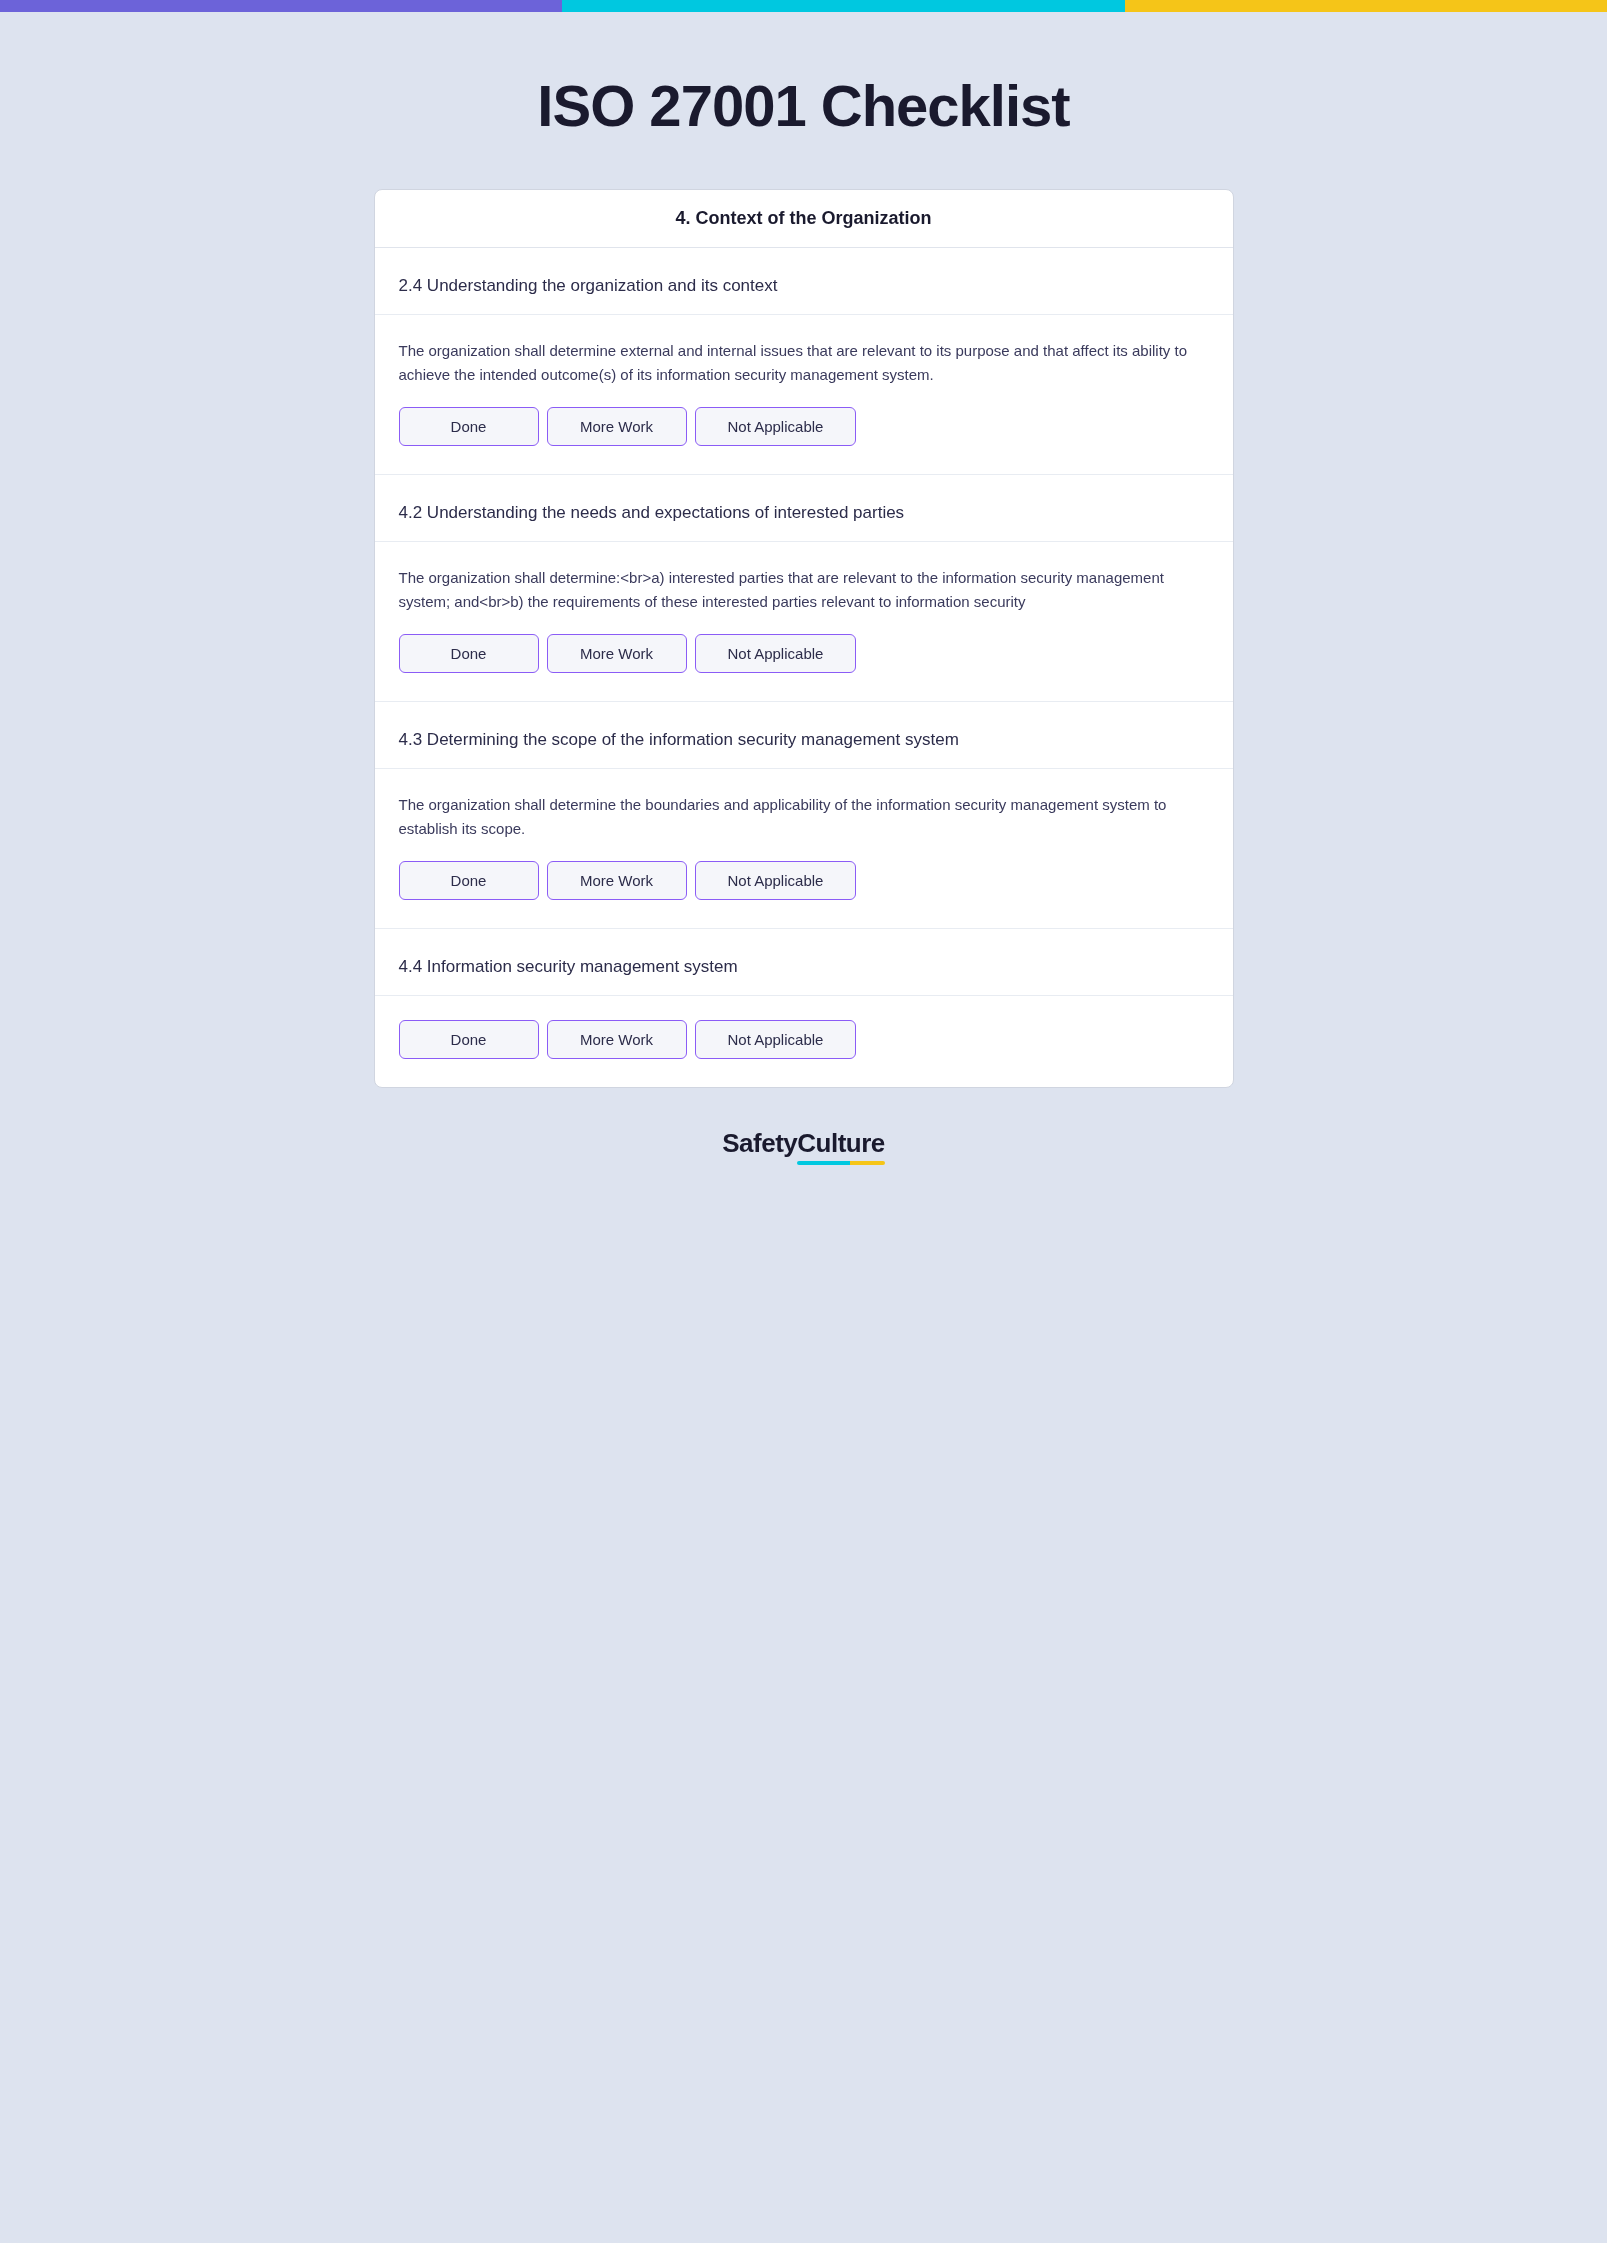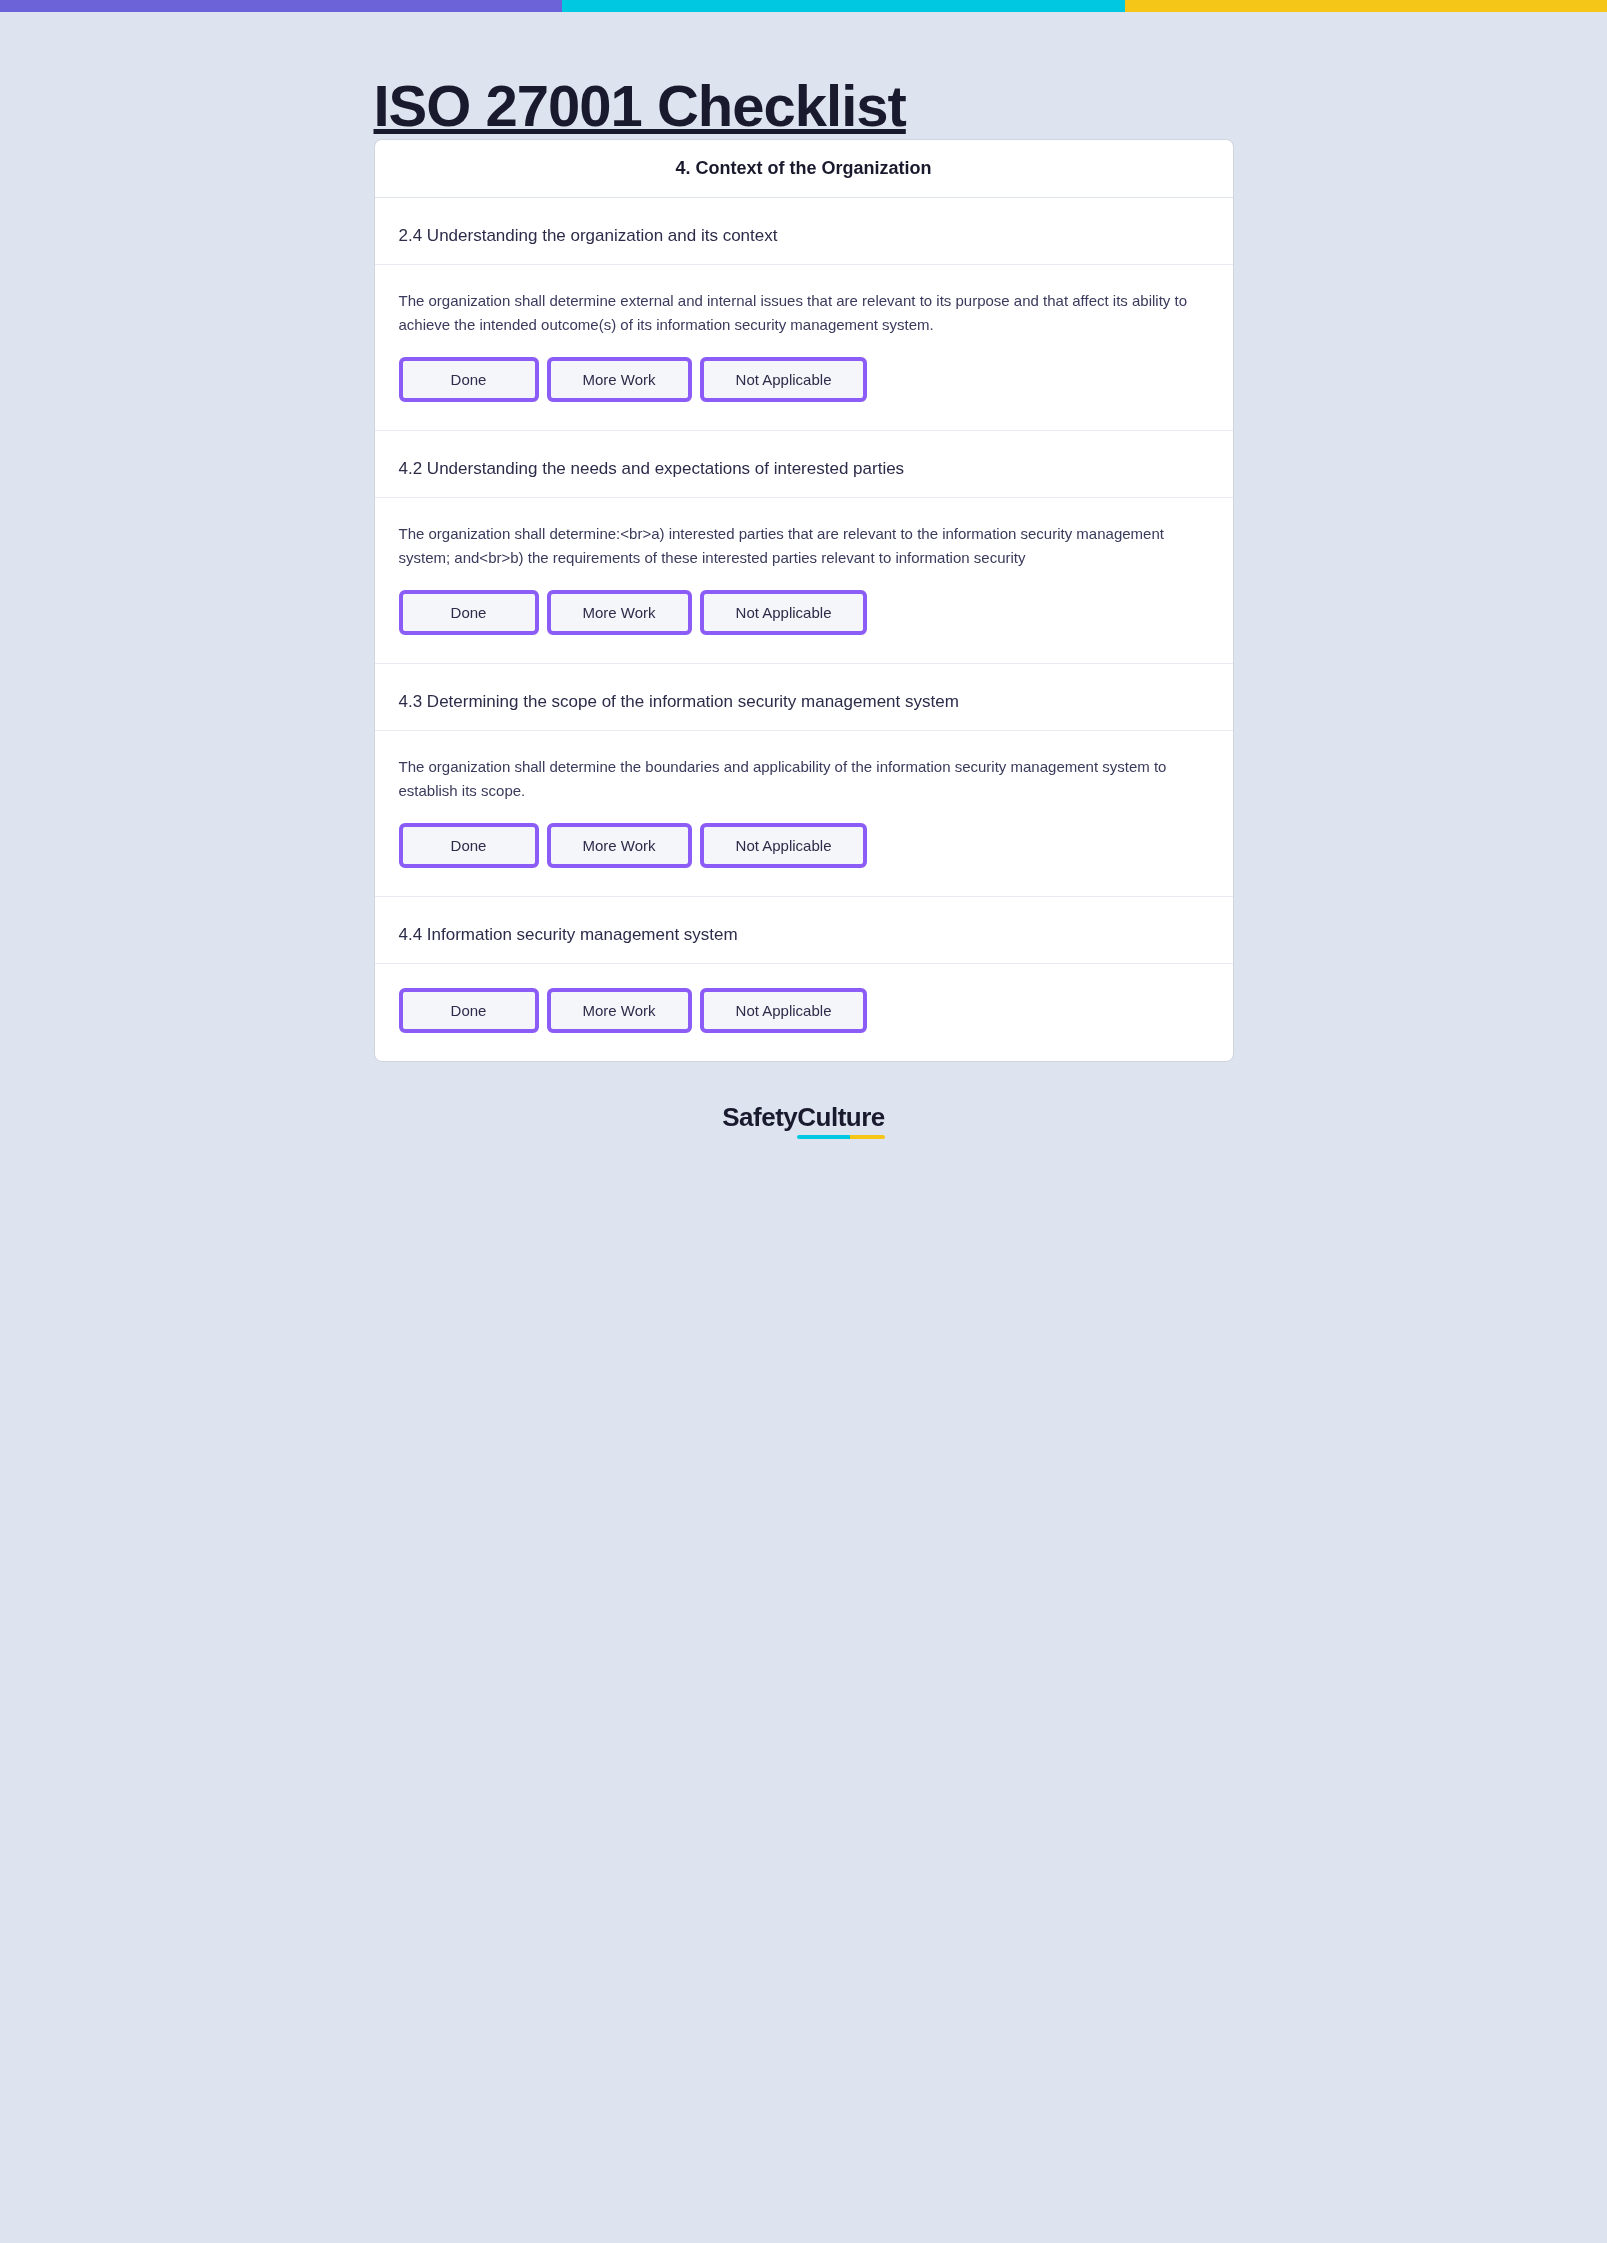--- a/index.html
+++ b/index.html
@@ -38,25 +38,26 @@
       flex: 1;
     }
 
     .page-container {
       max-width: 900px;
       margin: 0 auto;
       padding: 60px 20px 80px;
     }
 
     .page-title {
+      text-align: center;
       font-size: 58px;
       font-weight: 900;
       color: #1a1a2e;
+      margin-bottom: 50px;
       letter-spacing: -1px;
-      text-decoration: underline;
     }
 
     .section-card {
       background: #ffffff;
       border: 1px solid #d0d5e0;
       border-radius: 8px;
       margin-bottom: 30px;
       overflow: hidden;
     }
 
@@ -96,21 +97,21 @@
       margin-bottom: 20px;
     }
 
     .button-group {
       display: flex;
       gap: 8px;
     }
 
     .btn {
       padding: 10px 32px;
-      border: 4px solid #8b5cf6;
+      border: 1px solid #8b5cf6;
       border-radius: 6px;
       background: #f5f6fa;
       font-size: 15px;
       color: #2c2c4a;
       cursor: pointer;
       font-weight: 400;
       min-width: 140px;
       text-align: center;
     }
 

